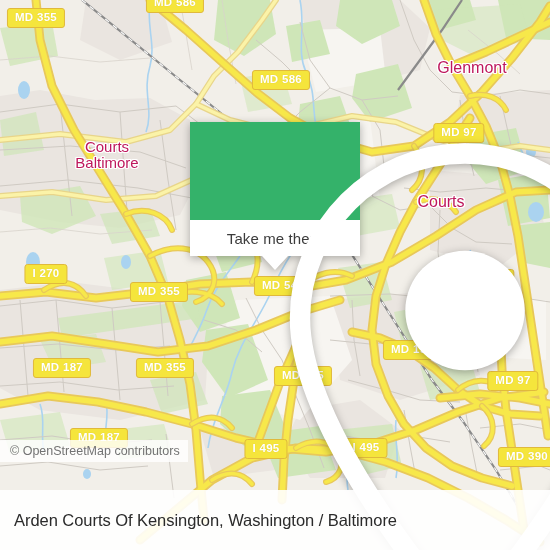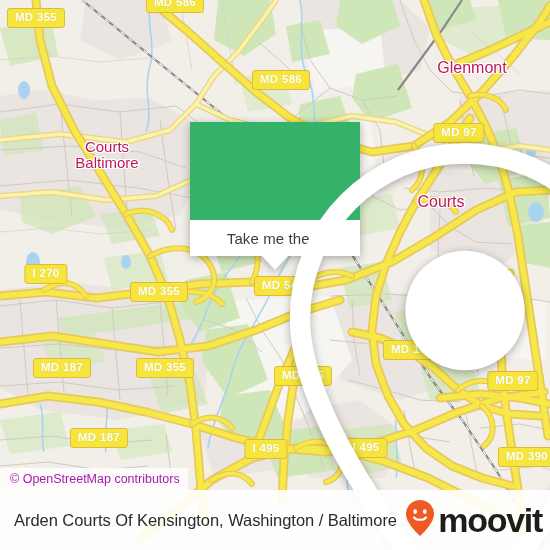--- a/index.html
+++ b/index.html
@@ -82,26 +82,26 @@
     width: 0; height: 0;
     transform: translateX(-50%);
     border-left: 13px solid transparent;
     border-right: 13px solid transparent;
     border-top: 14px solid #ffffff;
   }
 
   
   #attribution {
     position: absolute;
-    left: 0; top: 468px;
+    left: 0; top: 440px;
     height: 22px;
     background: rgba(255,255,255,.82);
     display: flex; align-items: center;
     padding: 0 8px 0 10px;
-    color: #a21caf;
+    color: #737373;
     font-size: 12.5px;
     white-space: nowrap;
   }
 
   
   #footer {
     position: absolute;
     left: 0; bottom: 0;
     width: 550px; height: 60px;
     background: rgba(255,255,255,.90);
@@ -425,26 +425,15 @@
       <div id="popup-tail"></div>
     </div>
 
     <div id="attribution">
       <span>© OpenStreetMap contributors</span>
     </div>
   </div>
 
   <div id="footer">
     <div id="footer-title">Arden Courts Of Kensington, Washington / Baltimore</div>
-    <div id="brand">
-      <span id="brand-mark">
-        <svg width="30" height="38" viewBox="0 0 30 38" xmlns="http://www.w3.org/2000/svg">
-          <path d="M15 1 C7.3 1 1 7.3 1 15 C1 24 12.4 34.6 15 37 C17.6 34.6 29 24 29 15 C29 7.3 22.7 1 15 1 Z" fill="#ef5a24"></path>
-          <ellipse cx="10.2" cy="12.6" rx="1.9" ry="2.3" fill="#ffffff"></ellipse>
-          <ellipse cx="19.8" cy="12.6" rx="1.9" ry="2.3" fill="#ffffff"></ellipse>
-          <path d="M9 18.4 C11 21.6 19 21.6 21 18.4" fill="none" stroke="#ffffff" stroke-width="2.1" stroke-linecap="round"></path>
-        </svg>
-      </span>
-      <span id="brand-word">moovit</span>
-    </div>
   </div>
 
 </div>
 
 </body></html>

